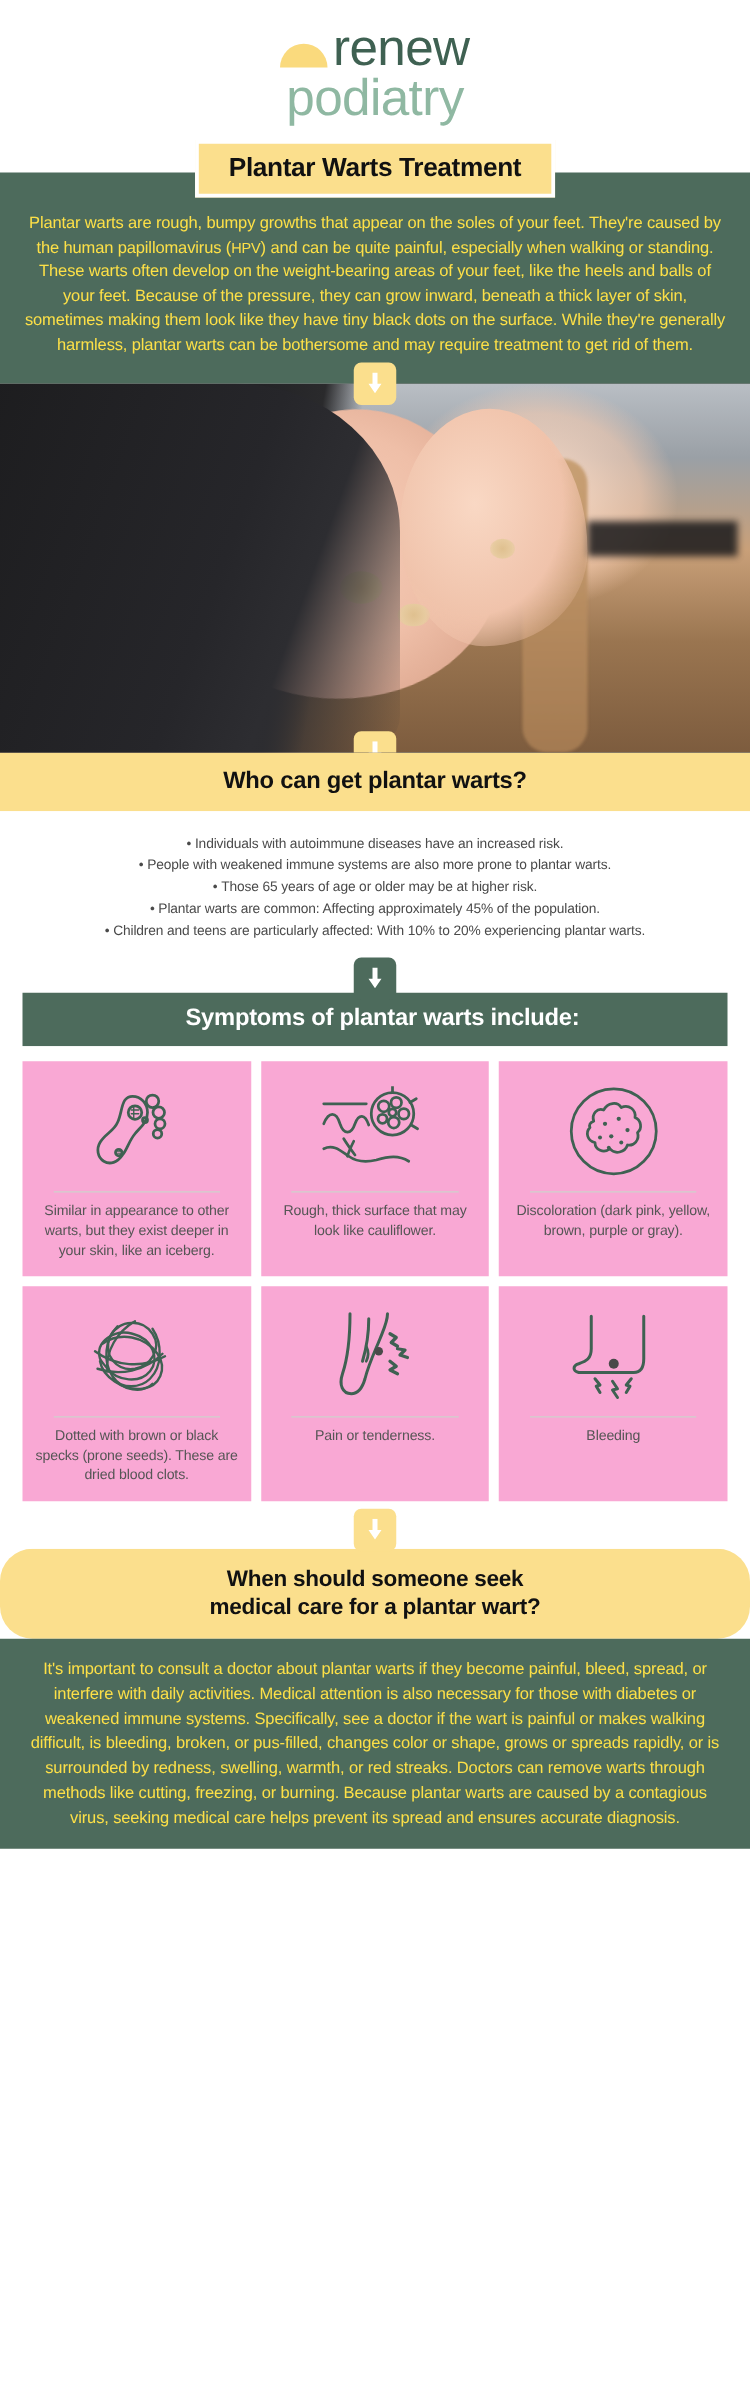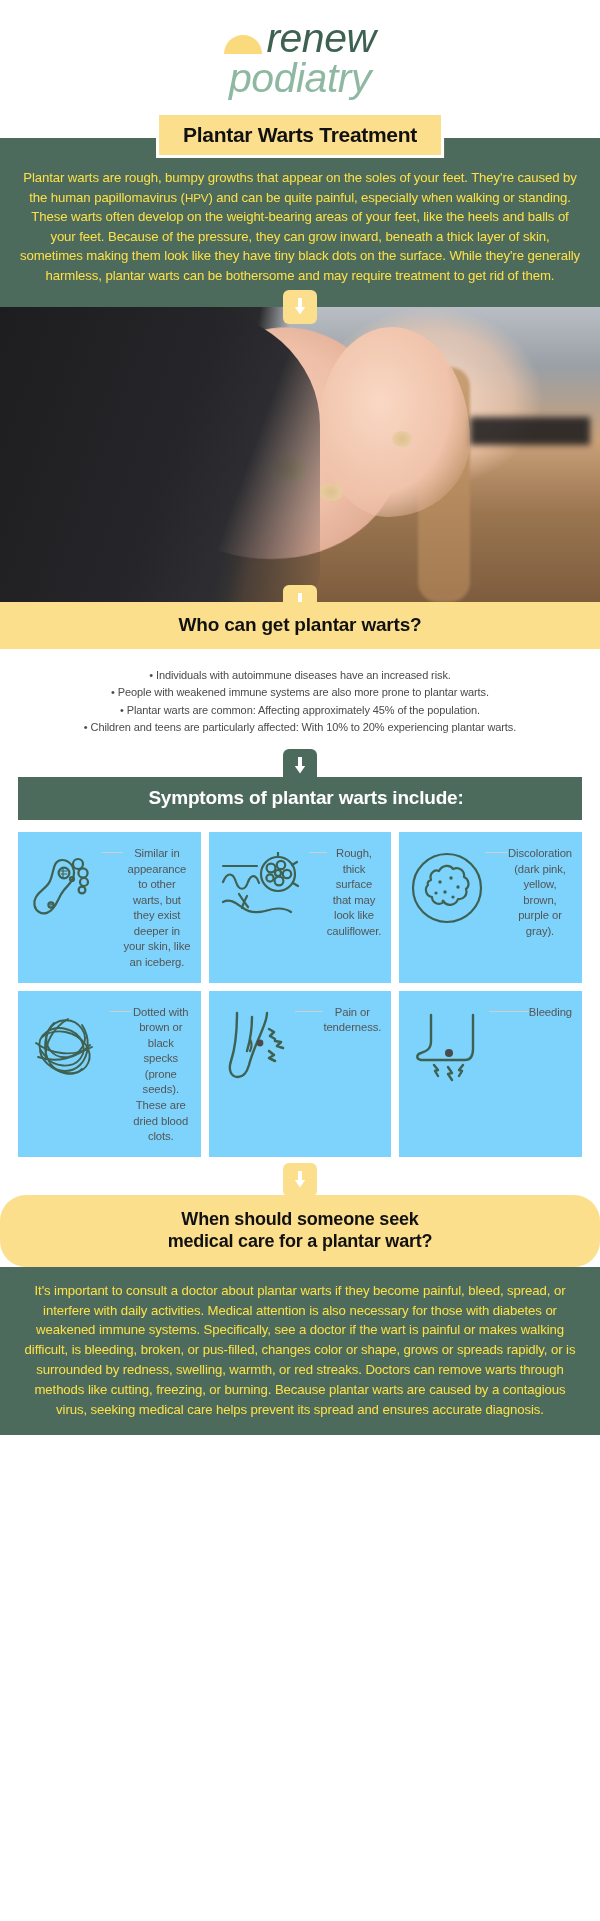--- a/index.html
+++ b/index.html
@@ -22,21 +22,20 @@
     display: flex;
     align-items: center;
     justify-content: center;
     background: #fff;
   }
   .logo {
     position: relative;
     width: 230px;
     height: 92px;
     padding-top: 6px;
-    font-style: italic;
   }
   .logo-row1 {
     display: flex;
     align-items: flex-end;
     justify-content: center;
     height: 46px;
   }
   .logo-sun {
     width: 38px;
     height: 19px;
@@ -224,25 +223,25 @@
   }
 
   
   .grid-wrap { padding: 12px 18px 8px 18px; background: #fff; }
   .grid {
     display: grid;
     grid-template-columns: repeat(3, 1fr);
     gap: 8px;
   }
   .card {
-    background: #7dd3fc;
+    background: #f9a8d4;
     padding: 14px 10px 12px 10px;
     display: flex;
-    flex-direction: row;
-    align-items: flex-start;
+    flex-direction: column;
+    align-items: center;
   }
   .card-icon {
     height: 84px;
     display: flex;
     align-items: center;
     justify-content: center;
   }
   .card-rule {
     width: 82%;
     height: 1px;
@@ -312,20 +311,21 @@
         <path d="M6 0 h4 v9 h3.2 L8 16.5 2.8 9 H6 Z" fill="#ffffff"></path>
       </svg>
     </div>
   </div>
 
   <div class="band-yellow">Who can get plantar warts?</div>
 
   <ul class="bullets">
     <li>Individuals with autoimmune diseases have an increased risk.</li>
     <li>People with weakened immune systems are also more prone to plantar warts.</li>
+    <li>Those 65 years of age or older may be at higher risk.</li>
     <li>Plantar warts are common: Affecting approximately 45% of the population.</li>
     <li>Children and teens are particularly affected: With 10% to 20% experiencing plantar warts.</li>
   </ul>
 
   <div class="spacer-sm">
     <div class="arrow-badge green" style="top:-6px;">
       <svg width="16" height="18" viewBox="0 0 16 18" aria-hidden="true">
         <path d="M6 0 h4 v9 h3.2 L8 16.5 2.8 9 H6 Z" fill="#ffffff"></path>
       </svg>
     </div>

